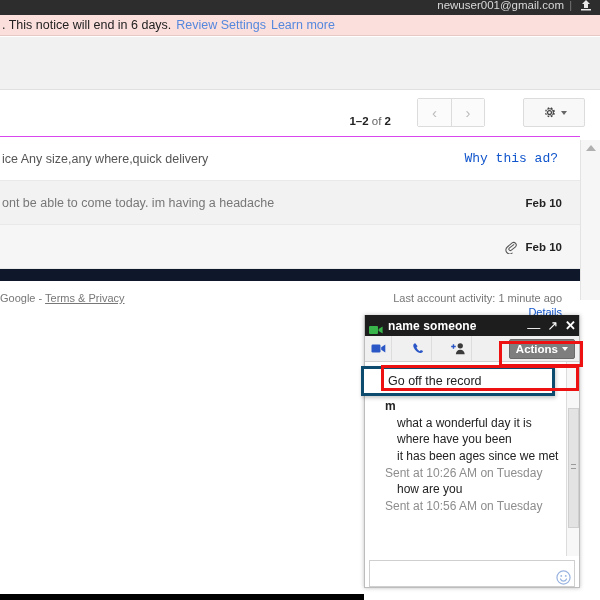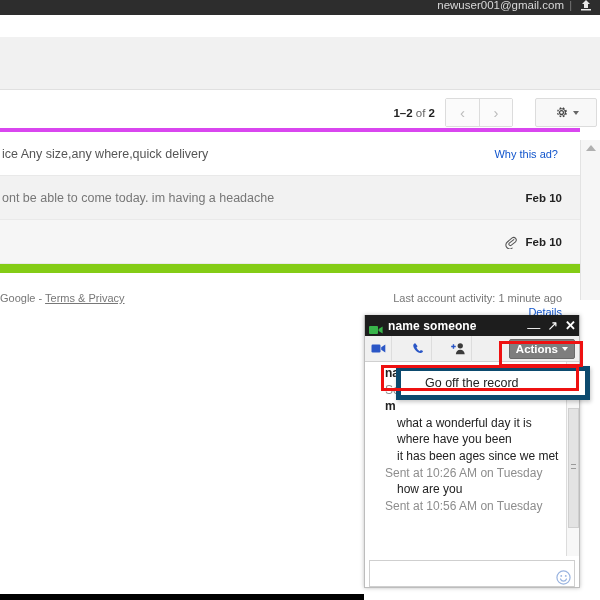--- a/index.html
+++ b/index.html
@@ -48,22 +48,22 @@
     position: absolute; left: 0; top: 37px; width: 600px; height: 53px;
     background: #f1f1f1; border-bottom: 1px solid #e0e0e0;
   }
 
   
   .pagerow {
     position: absolute; left: 0; top: 90px; width: 600px; height: 50px;
     background: #ffffff;
   }
   .pager {
-    position: absolute; right: 3px; top: 8px;
-    display: flex; align-items: center; height: 29px;
+    position: absolute; right: 15px; top: 8px;
+    display: flex; align-items: flex-end; height: 29px; gap: 16px;
   }
   .pagecount { font-size: 11.5px; color: #666; margin-right: 10px; white-space: nowrap; }
   .pagecount b { color: #222; font-weight: bold; }
   .navgrp { display: flex; border: 1px solid #dcdcdc; border-radius: 2px; background: #fff; }
   .navbtn {
     width: 33px; height: 27px; display: flex; align-items: center; justify-content: center;
     color: #bbb; font-size: 15px; background: #fbfbfb; cursor: pointer;
   }
   .navbtn + .navbtn { border-left: 1px solid #dcdcdc; }
   .gearbtn {
@@ -73,36 +73,36 @@
     cursor: pointer;
   }
   .gear-ico { width: 15px; height: 15px; display: block; }
   .caret-dn {
     width: 0; height: 0; border-left: 3.5px solid transparent;
     border-right: 3.5px solid transparent; border-top: 4px solid #666;
   }
 
   
   .listwrap {
-    position: absolute; left: 0; top: 128px; width: 580px; height: 145px;
-    background: #84cc16; border-top: 4px solid #d946ef;
+    position: absolute; left: 0; top: 136px; width: 580px; height: 145px;
+    background: #0f172a; border-top: 1px solid #d946ef;
   }
   .mrow {
     position: relative; width: 580px; height: 44px;
     border-bottom: 1px solid #e9e9e9;
     display: flex; align-items: center;
     font-size: 12.5px;
   }
   .mrow.ad    { background: #fff; }
   .mrow.read  { background: #f2f2f2; text-align: right; }
   .mrow.read2 { background: #f6f6f6; }
   .msnippet { color: #555; white-space: nowrap; padding-left: 2px; }
   .msnippet.grey { color: #777; }
   .whyad {
-    position: absolute; right: 22px; color: #1155cc; font-size: 11px; cursor: pointer;
+    position: absolute; right: 22px; color: #1155cc; font-size: 13px; cursor: pointer; font-family: Liberation Mono, monospace;
   }
   .mdate {
     position: absolute; right: 18px; color: #222; font-size: 11.5px;
     font-weight: bold; white-space: nowrap;
   }
   .clip {
     position: absolute; right: 62px; width: 14px; height: 14px; color: #555;
   }
 
   
@@ -177,22 +177,22 @@
 
   
   .hl {
     position: absolute; border: 3px solid #ee1111; pointer-events: none; z-index: 40;
   }
   #hl-actions { left: 499px; top: 341px;  width: 84px;  height: 26px; }
   #hl-menu    { left: 381px; top: 365px;  width: 198px; height: 26px; }
 
   
   .ddmenu {
-    position: absolute; left: 396px; top: 366px; width: 194px;
-    background: #fff; border: 5px solid #0c4a6e;
+    position: absolute; left: 361px; top: 366px; width: 194px;
+    background: #fff; border: 3px solid #0c4a6e;
     box-shadow: 1px 2px 4px rgba(0,0,0,.22); z-index: 30;
   }
   .ddi {
     height: 24px; line-height: 24px; padding-left: 24px;
     font-size: 12.5px; color: #222; white-space: nowrap; cursor: pointer;
   }
 
   
   .chat-body {
     position: relative; height: 207px; background: #fff; overflow: hidden;
@@ -247,20 +247,24 @@
   <div class="topbar">
     <span class="email">newuser001@gmail.com</span>
     <span class="sep">|</span>
     <span class="bell">
       <svg width="14" height="12" viewBox="0 0 14 12" aria-hidden="true">
         <path d="M7 1 L3 5 H5 V9 H9 V5 H11 Z M2 10 H12 V11.4 H2 Z" fill="#e9e9e9"></path>
       </svg>
     </span>
   </div>
 
+  <div class="notice">
+    <span>.</span>
+    <span>This notice will end in 6 days.</span><span class="gap"></span><span class="lnk">Review Settings</span><span class="gap"></span><span class="lnk">Learn more</span>
+  </div>
 
   <div class="greystrip"></div>
 
   <div class="pagerow">
     <div class="pager">
       <div class="pagecount">
         <b>1–2</b>
         <span>of</span>
         <b>2</b>
       </div>

